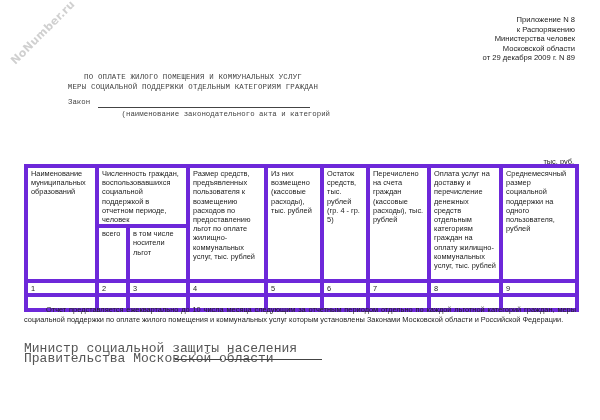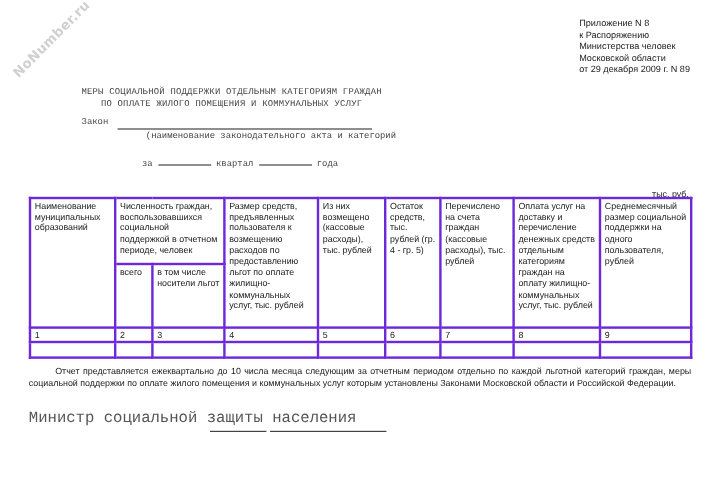--- a/index.html
+++ b/index.html
@@ -11,21 +11,21 @@
     .watermark {
       position: absolute; left: -12px; top: 26px;
       transform: rotate(-45deg); transform-origin: center;
       color: #d0d0d0; font-family: "DejaVu Sans", sans-serif;
       font-size: 11px; font-weight: bold; letter-spacing: 0.3px;
       width: 110px; text-align: center;
     }
 
     .appendix {
       position: absolute; right: 25px; top: 15px;
-      font-size: 7.6px; line-height: 9.5px;
+      text-align: right; font-size: 7.6px; line-height: 9.5px;
     }
 
     .title {
       position: absolute; left: 0; width: 386px; top: 72px;
       text-align: center; font-size: 7.4px; line-height: 10px; color: #444; letter-spacing: 0.2px;
     }
 
     .law-label { left: 68px; top: 98px; font-size: 7.4px; color: #444; }
     .law-line { left: 98px; top: 107px; width: 212px; border-bottom: 1px solid #444; }
     .law-caption {
@@ -39,21 +39,21 @@
     .blank { display: inline-block; width: 44px; border-bottom: 1px solid #444; height: 7px; vertical-align: baseline; }
 
     .units { right: 26px; top: 157px; font-size: 7.4px; }
 
     table.report {
       position: absolute; left: 24px; top: 164px; width: 551px;
       border-collapse: collapse; font-size: 7.4px; line-height: 9.2px;
       table-layout: fixed;
     }
     table.report td {
-      border: 2px solid #6d28d9; vertical-align: top; padding: 1px 3px 0 3px;
+      border: 4px solid #6d28d9; vertical-align: top; padding: 1px 3px 0 3px;
       color: #222;
     }
     .num td { height: 8px; padding-top: 0; }
     .empty td { height: 10px; }
 
     .note {
       position: absolute; left: 24px; top: 305px; width: 552px;
       font-size: 7.4px; line-height: 10px; text-align: justify;
     }
     .note .indent { display: inline-block; width: 22px; }
@@ -72,38 +72,31 @@
 
 <div class="appendix sans">
   <div>Приложение N 8</div>
   <div>к Распоряжению</div>
   <div>Министерства человек</div>
   <div>Московской области</div>
   <div>от 29 декабря 2009 г. N 89</div>
 </div>
 
 <div class="title mono">
+  <div>ПО ОПЛАТЕ ЖИЛОГО ПОМЕЩЕНИЯ И КОММУНАЛЬНЫХ УСЛУГ</div>
   <div>МЕРЫ СОЦИАЛЬНОЙ ПОДДЕРЖКИ ОТДЕЛЬНЫМ КАТЕГОРИЯМ ГРАЖДАН</div>
-  <div>ПО ОПЛАТЕ ЖИЛОГО ПОМЕЩЕНИЯ И КОММУНАЛЬНЫХ УСЛУГ</div>
 </div>
 
 <div class="abs law-label mono">Закон</div>
 <div class="abs law-line"></div>
 <div class="abs law-caption mono">
   <div>(наименование законодательного акта и категорий</div>
 </div>
 
 <div class="abs period mono">
-  <div>
-    <span>за</span>
-    <span class="blank"></span>
-    <span>квартал</span>
-    <span class="blank"></span>
-    <span>года</span>
-  </div>
 </div>
 
 <div class="abs units sans">тыс. руб.</div>
 
 <table class="report sans">
   <colgroup>
     <col style="width:71px">
       <col style="width:31px">
       <col style="width:60px">
     <col style="width:78px">
@@ -150,15 +143,16 @@
     <td></td>
     <td></td>
   </tr>
 </tbody>
   </table>
 
 <div class="note sans"><span class="indent"></span><span>Отчет представляется ежеквартально до 10 числа месяца следующим за отчетным периодом отдельно по каждой льготной категорий граждан, меры социальной поддержки по оплате жилого помещения и коммунальных услуг которым установлены Законами Московской области и Российской Федерации.</span></div>
 
 <div class="signer mono">
   <div>Министр социальной защиты населения</div>
+  <div>Правительства Московской области</div>
 </div>
 <div class="abs sig-line1"></div>
 <div class="abs sig-line2"></div>
 
 </body></html>

